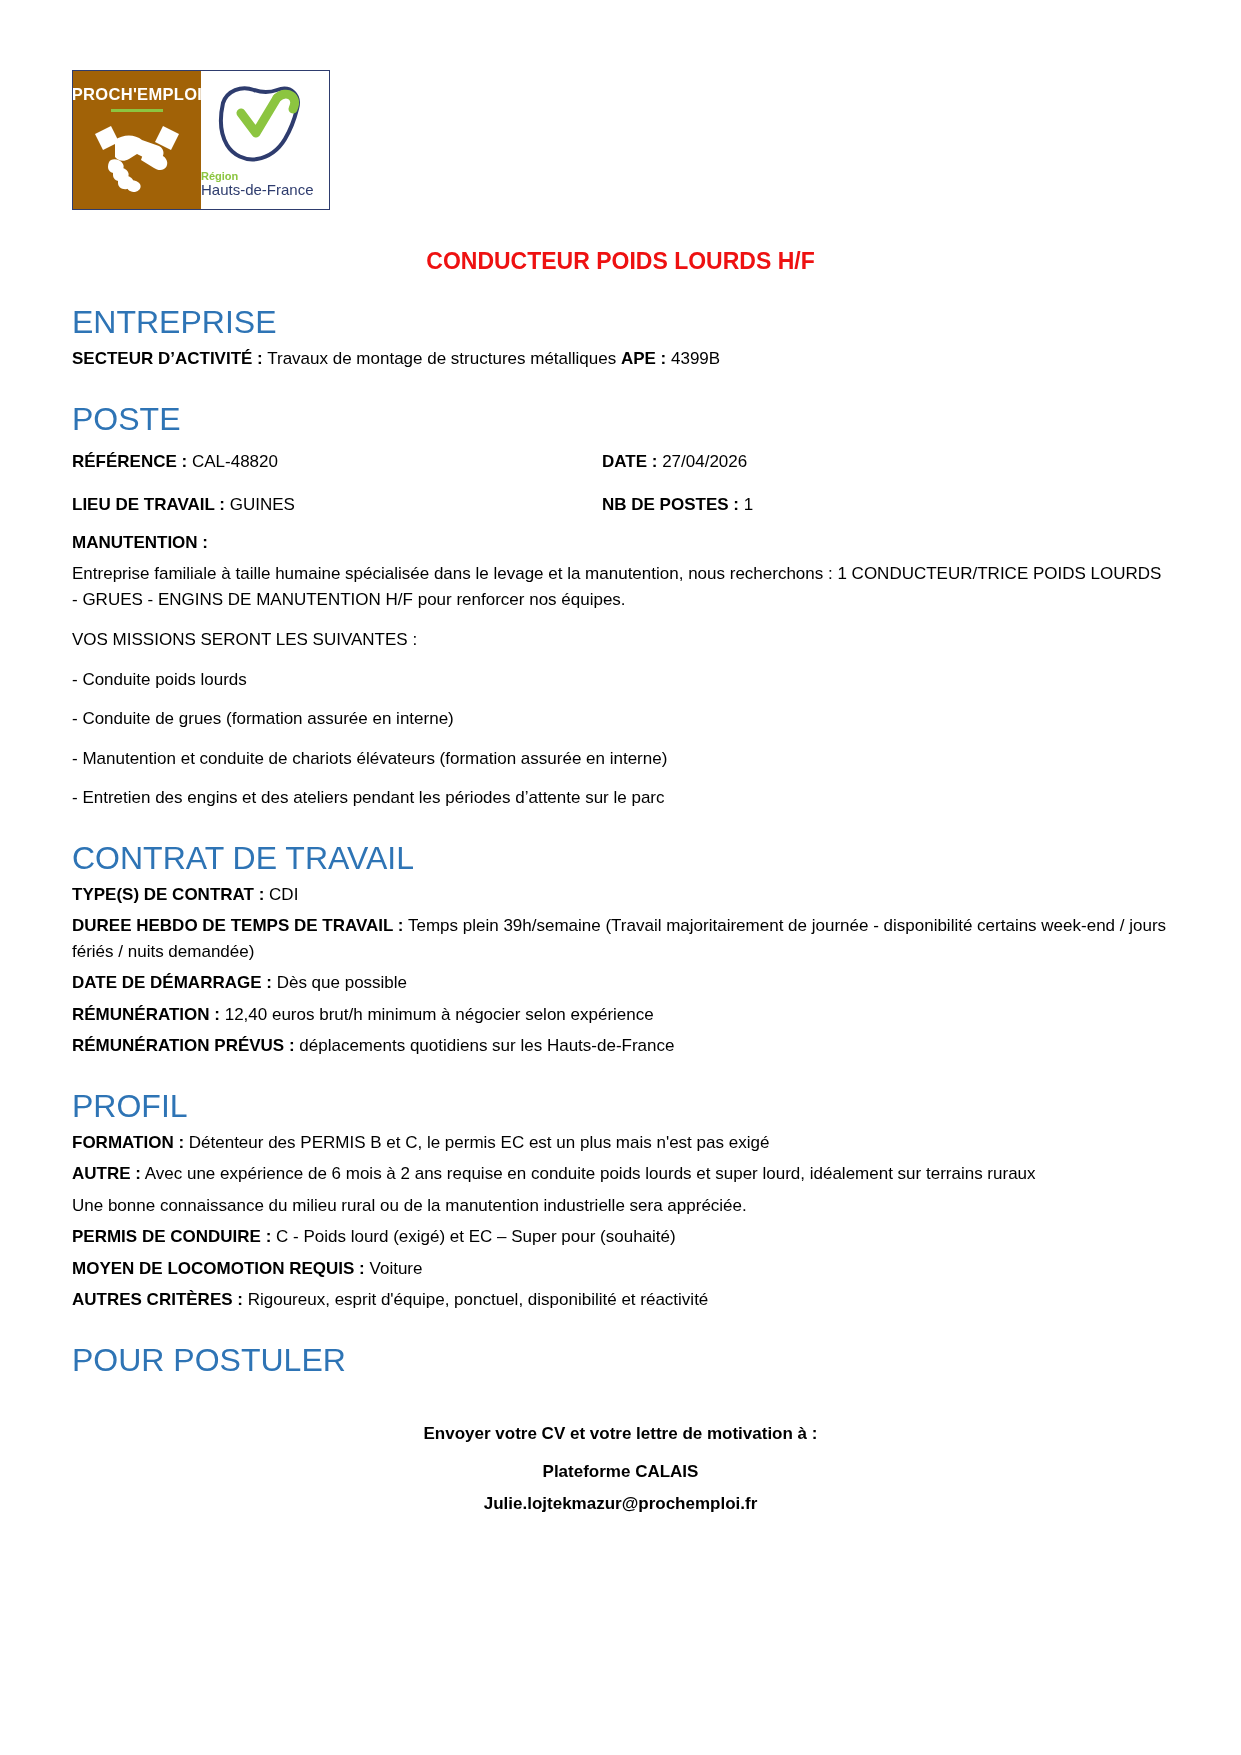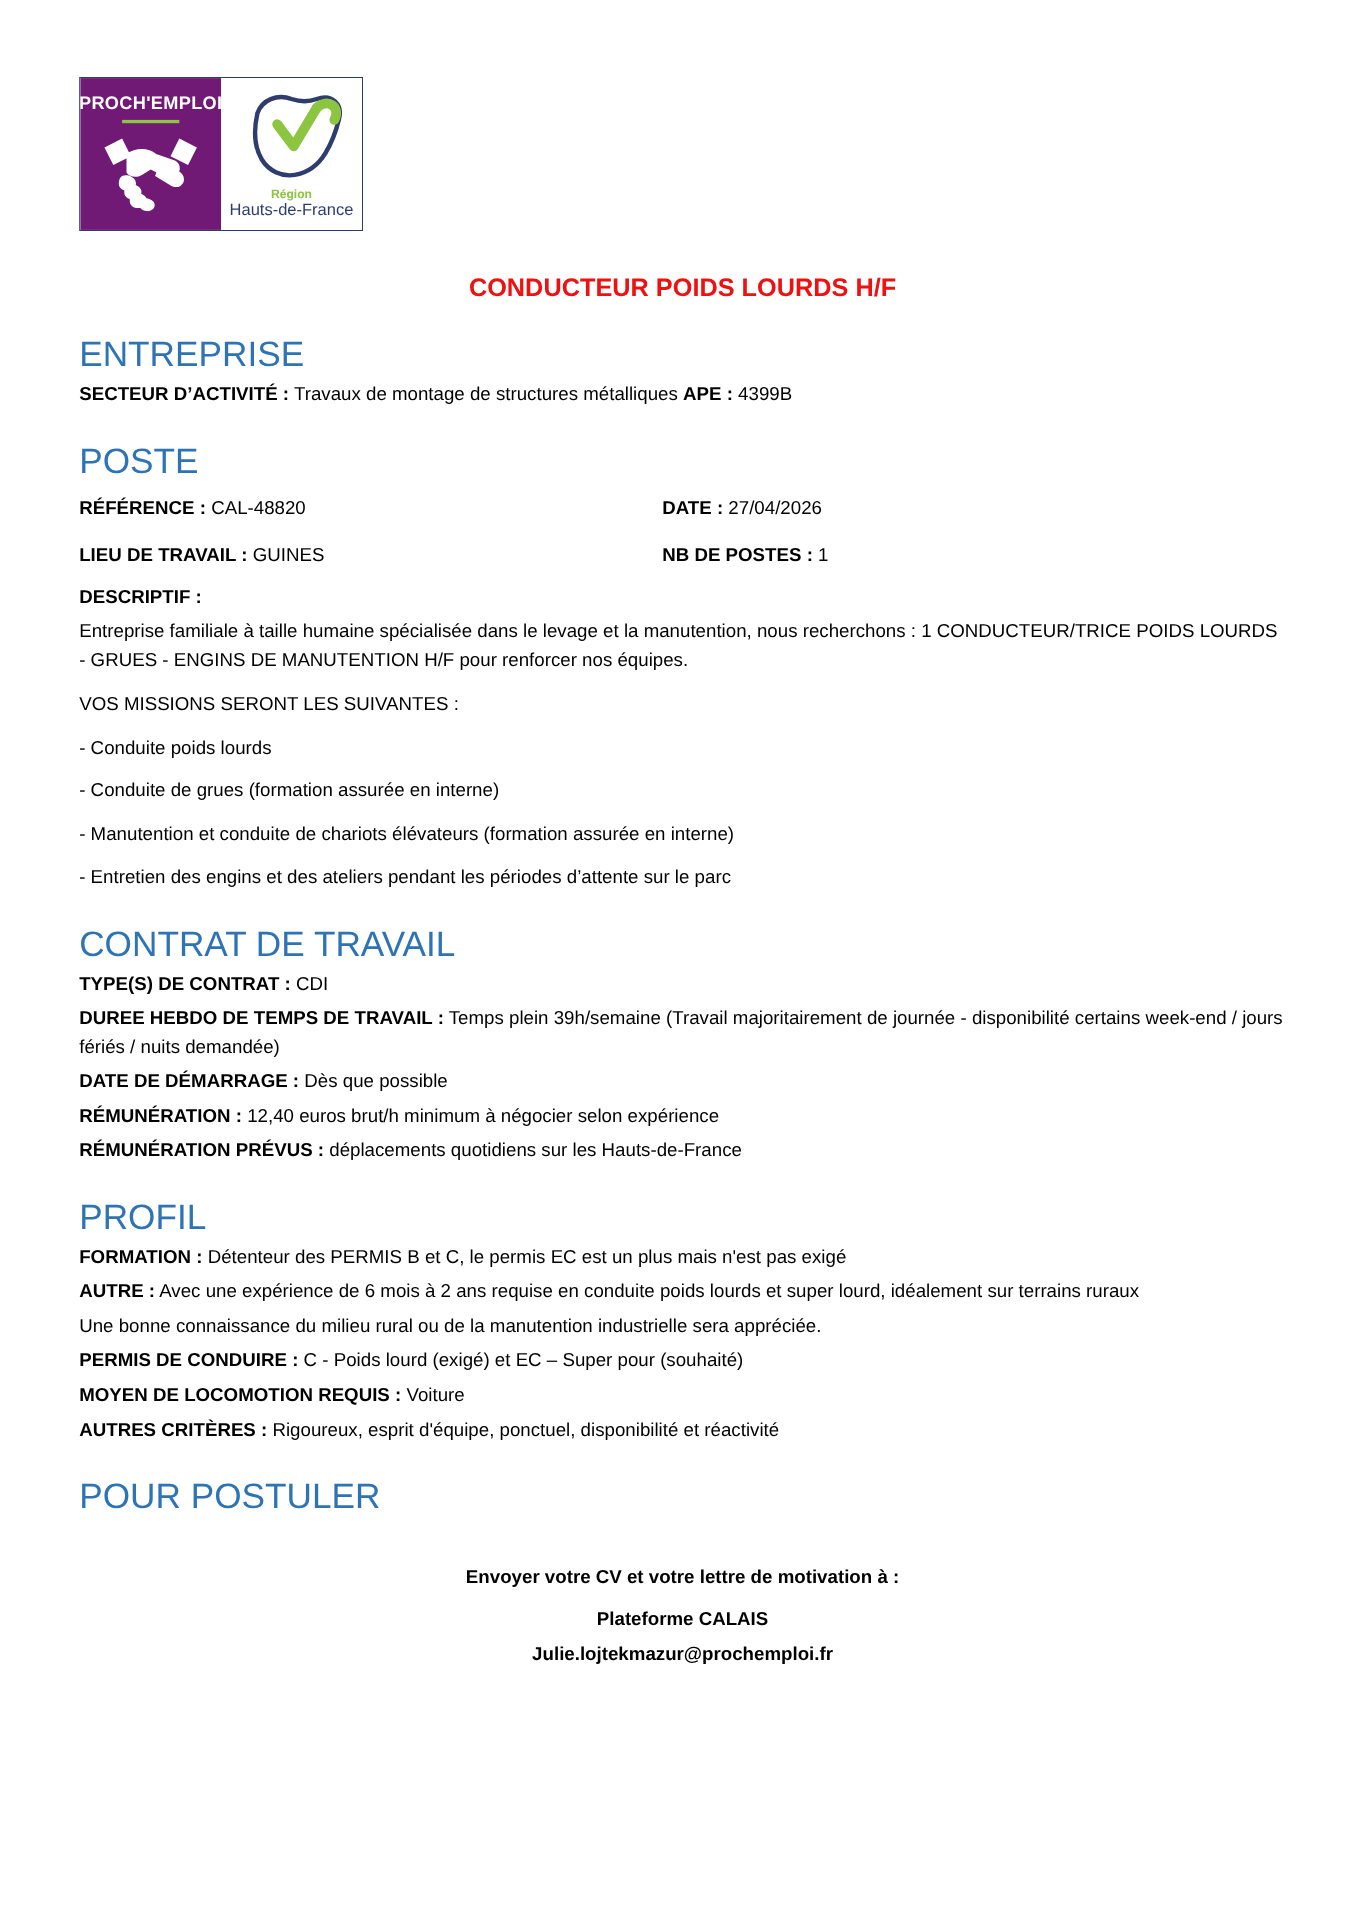--- a/index.html
+++ b/index.html
@@ -32,21 +32,21 @@
     width: 258px;
     height: 140px;
     flex: 0 0 258px;
     border: 1px solid #2e3c6e;
     display: flex;
     box-sizing: border-box;
     overflow: hidden;
     margin-top: 8px;
   }
   .logo-left {
-    background: #701a75;
+    background: #a16207;
     width: 50%;
     display: flex;
     flex-direction: column;
     align-items: center;
     justify-content: flex-start;
     padding-top: 14px;
     box-sizing: border-box;
   }
   .logo-left .pe-word {
     color: #ffffff;
@@ -62,21 +62,20 @@
     margin-top: 5px;
   }
   .logo-left .pe-hands {
     margin-top: 6px;
   }
   .logo-right {
     background: #ffffff;
     width: 50%;
     display: flex;
     flex-direction: column;
-    align-items: center;
     justify-content: flex-start;
     padding-top: 10px;
     box-sizing: border-box;
   }
   .logo-right .hdf-region {
     color: #8cc540;
     font-weight: bold;
     font-size: 11px;
     margin-top: 2px;
     line-height: 1;
@@ -235,21 +234,21 @@
   <div class="two-col">
     <div class="col-left line">
       <b>LIEU DE TRAVAIL :</b><span> GUINES</span>
     </div>
     <div class="col-right line">
       <b>NB DE POSTES :</b><span> 1</span>
     </div>
   </div>
 
   <div class="line">
-    <b>DESCRIPTIF :</b>
+    <b>MANUTENTION :</b>
   </div>
   <div class="para">Entreprise familiale à taille humaine spécialisée dans le levage et la manutention, nous recherchons : 1 CONDUCTEUR/TRICE POIDS LOURDS - GRUES - ENGINS DE MANUTENTION H/F pour renforcer nos équipes.</div>
 
   <div class="bullet">VOS MISSIONS SERONT LES SUIVANTES :</div>
   <div class="bullet">- Conduite poids lourds</div>
   <div class="bullet">- Conduite de grues (formation assurée en interne)</div>
   <div class="bullet">- Manutention et conduite de chariots élévateurs (formation assurée en interne)</div>
   <div class="bullet">- Entretien des engins et des ateliers pendant les périodes d’attente sur le parc</div>
 
   <div class="section-heading">CONTRAT DE TRAVAIL</div>

